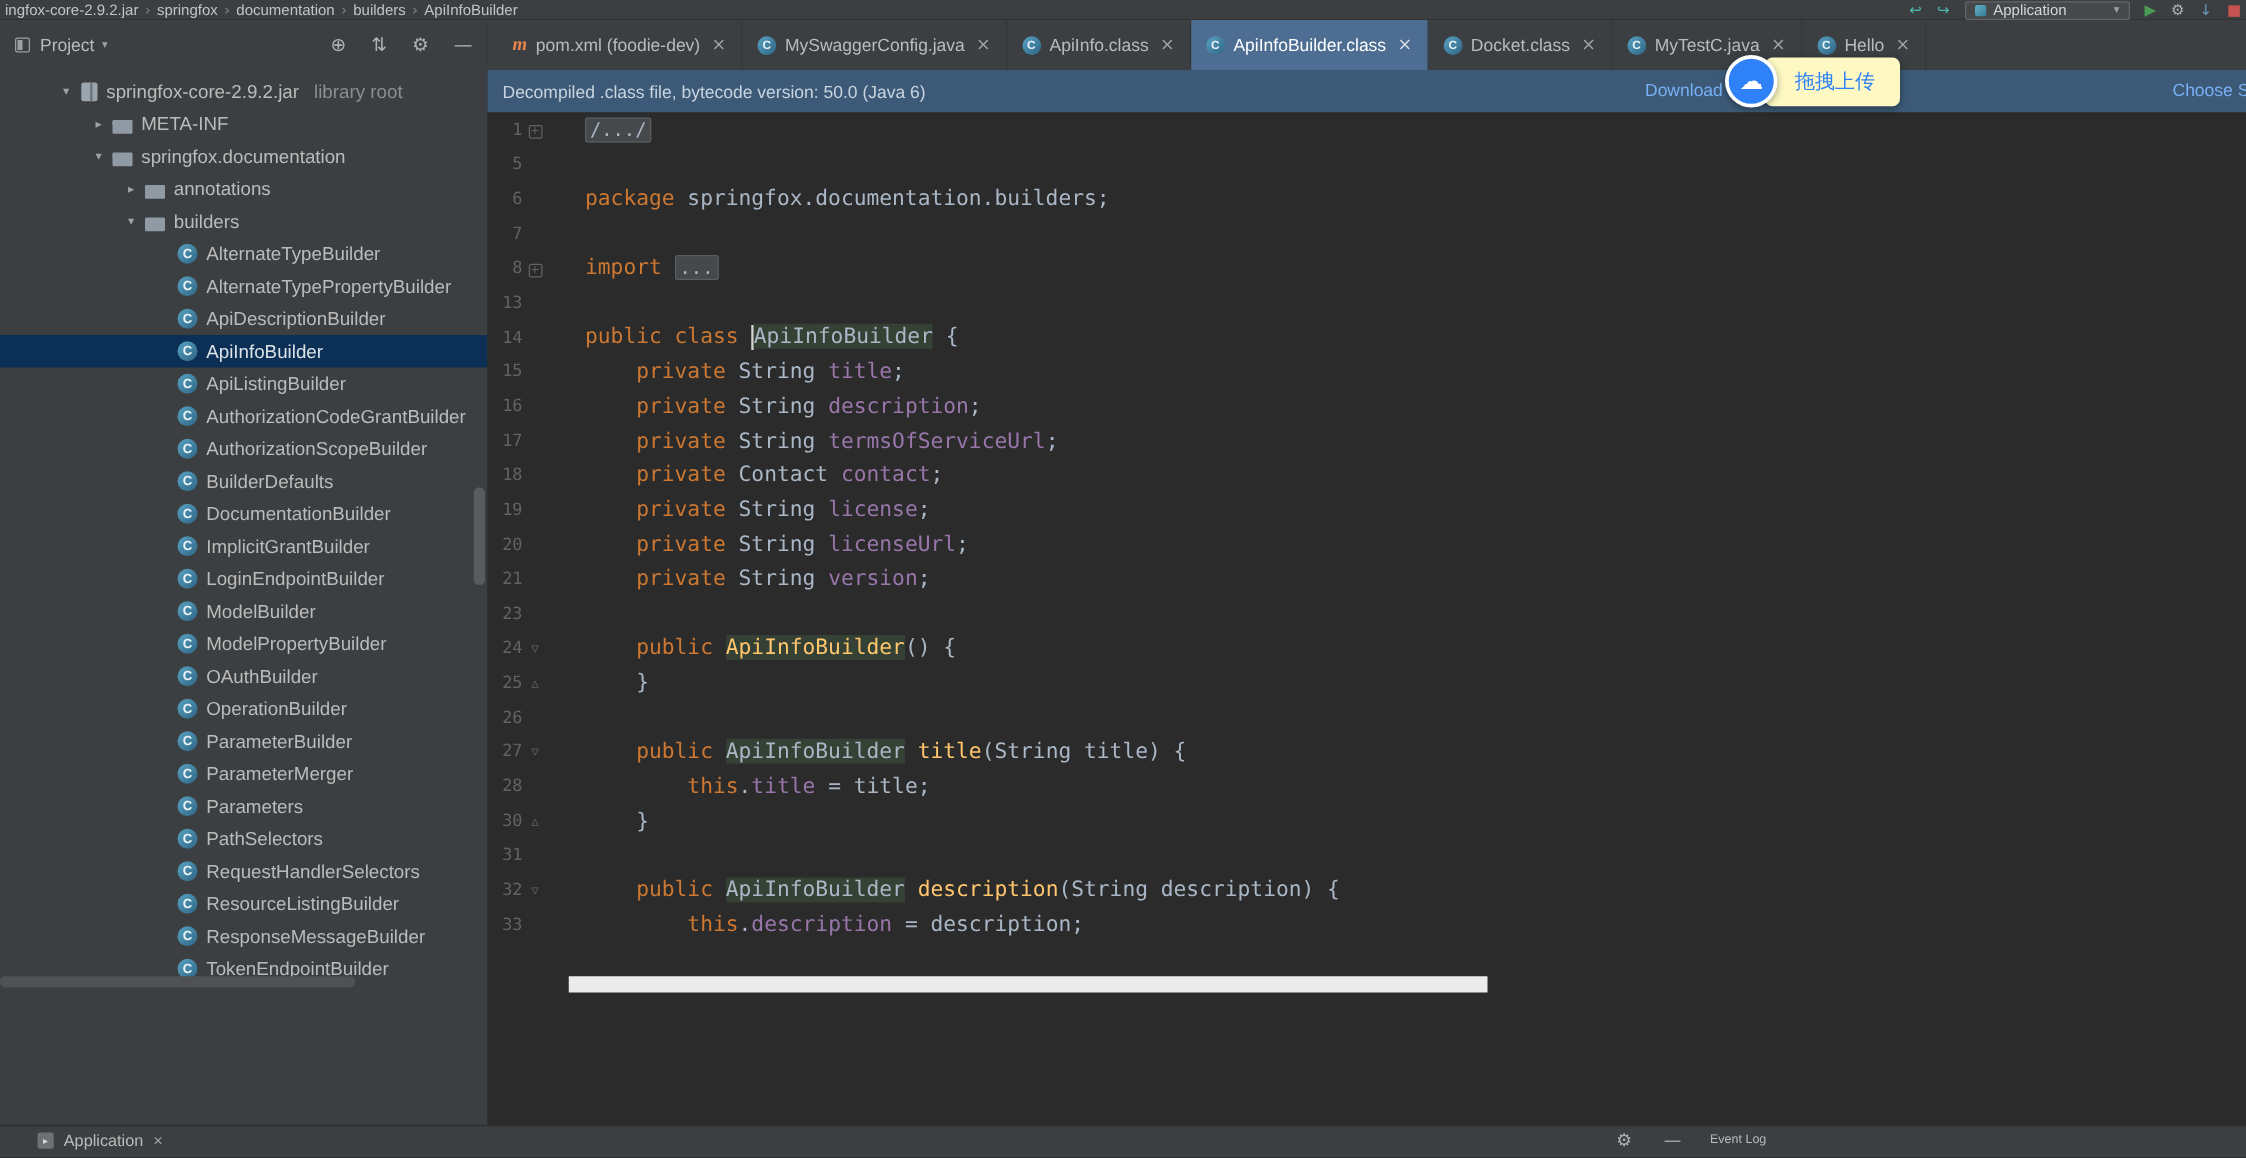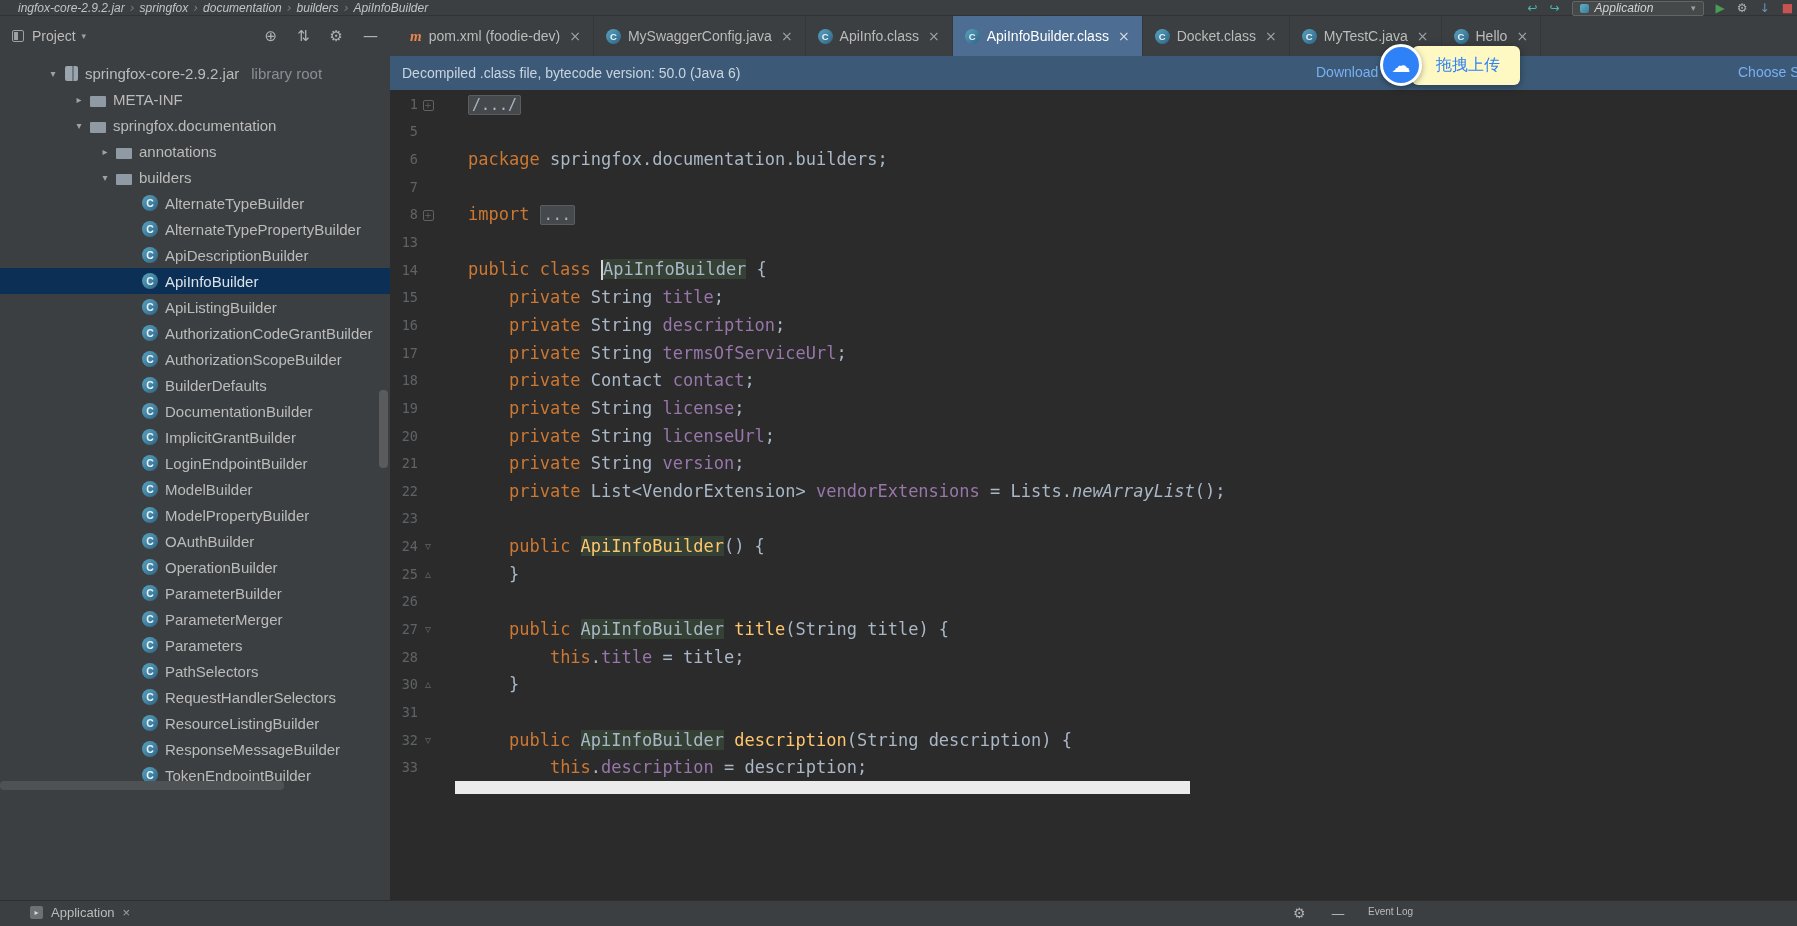--- a/index.html
+++ b/index.html
@@ -8,23 +8,22 @@
     background:#2b2b2b;
     font-family:"Liberation Sans", sans-serif;
     position:relative;
     color:#bbbbbb;
   }
   .glyph { font-family:"DejaVu Sans", sans-serif; }
 
   
   .titlebar{
     height:16px; background:#3c3f41; display:flex; align-items:center;
-    padding-left:16px; font-size:12px; color:#c0c4c8; position:relative; z-index:5;
+    padding-left:2px; font-size:12px; color:#c0c4c8; position:relative; z-index:5;
     border-bottom:1px solid #323232;
-    font-style:italic;
   }
   .crumbs{display:flex; align-items:center; white-space:nowrap; overflow:hidden;}
   .crumb{margin:0 2px;}
   .crumb-sep{color:#7d8184; margin:0 3px;}
   .titlebar-right{position:absolute; right:4px; top:0; height:16px; display:flex; align-items:center; gap:12px;}
   .nav-icons,.action-icons{display:flex; align-items:center; gap:12px;}
   .tb-icon{font-size:12px; line-height:14px;}
   .run-combo{
     display:flex; align-items:center; gap:6px; background:#45494a;
     border:1px solid #646464; border-radius:2px; height:15px; padding:0 7px;
@@ -422,25 +421,20 @@
             <span class="ln">20</span>
             <span class="fold-col"></span>
             <span class="codeln"><span class="tok-def">    </span><span class="tok-kw">private </span><span class="tok-def">String </span><span class="tok-field">licenseUrl</span><span class="tok-def">;</span></span>
           </div>
           <div class="line">
             <span class="ln">21</span>
             <span class="fold-col"></span>
             <span class="codeln"><span class="tok-def">    </span><span class="tok-kw">private </span><span class="tok-def">String </span><span class="tok-field">version</span><span class="tok-def">;</span></span>
           </div>
           <div class="line">
-            <span class="ln">22</span>
-            <span class="fold-col"></span>
-            <span class="codeln"><span class="tok-def">    </span><span class="tok-kw">private </span><span class="tok-def">List&lt;VendorExtension&gt; </span><span class="tok-field">vendorExtensions</span><span class="tok-def"> = Lists.</span><span class="tok-italic">newArrayList</span><span class="tok-def">();</span></span>
-          </div>
-          <div class="line">
             <span class="ln">23</span>
             <span class="fold-col"></span>
             <span class="codeln"></span>
           </div>
           <div class="line">
             <span class="ln">24</span>
             <span class="fold-col">▿</span>
             <span class="codeln"><span class="tok-def">    </span><span class="tok-kw">public </span><span class="tok-hlm">ApiInfoBuilder</span><span class="tok-def">() {</span></span>
           </div>
           <div class="line">

